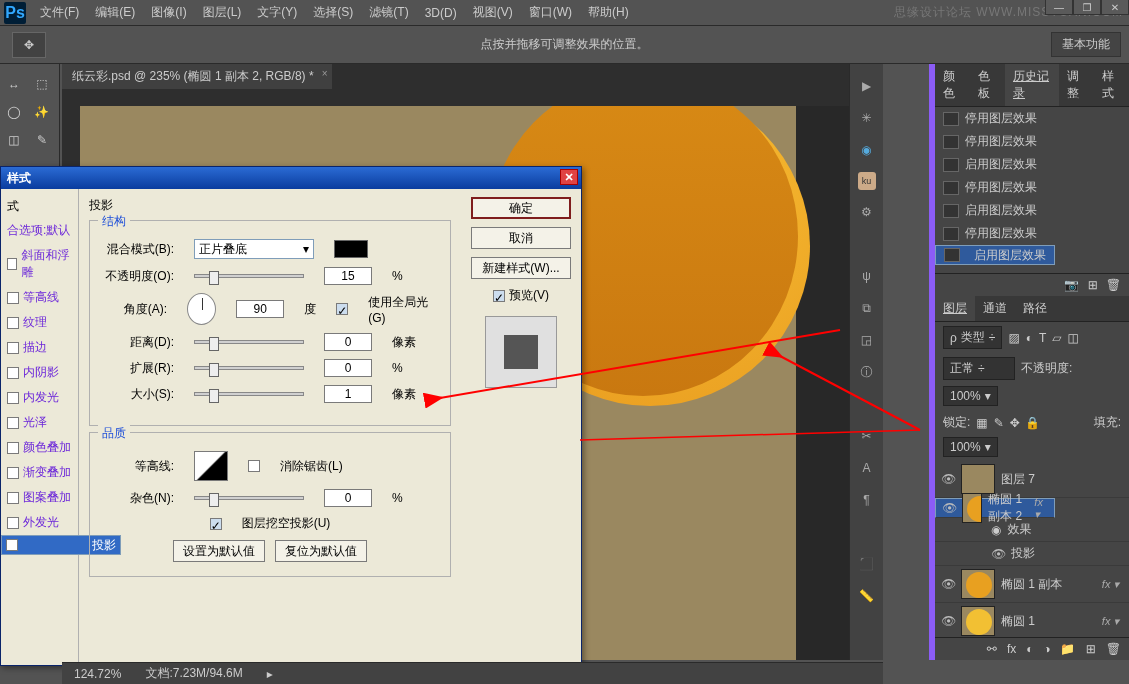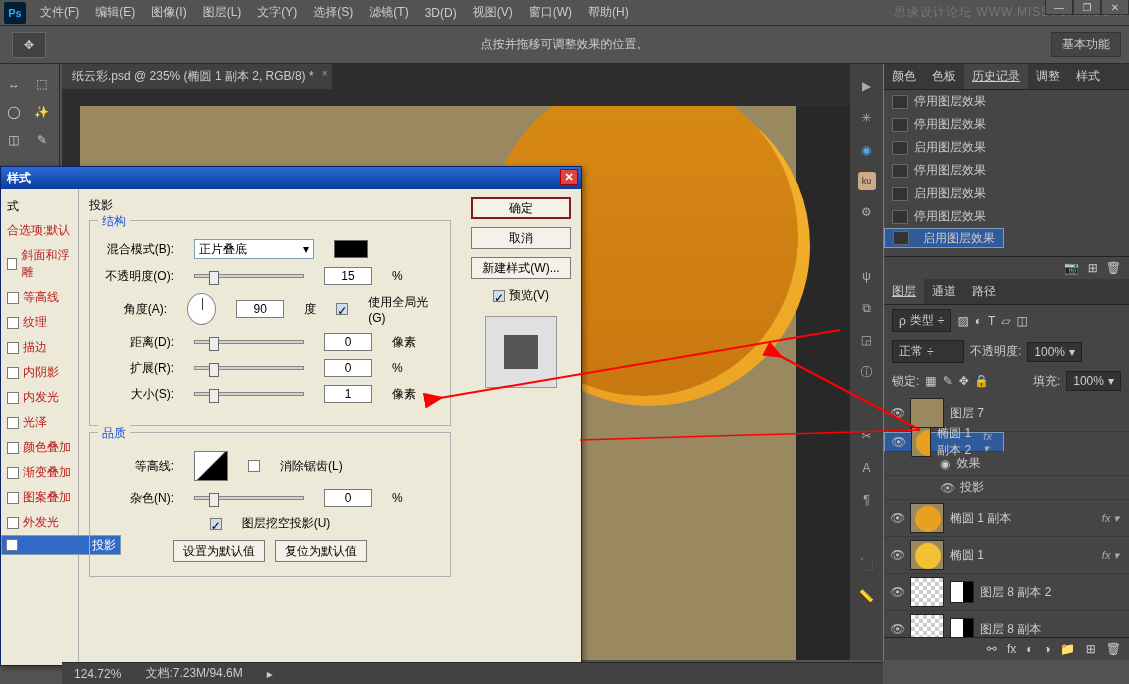--- a/index.html
+++ b/index.html
@@ -1,20 +1,20 @@
 <!DOCTYPE html>
 <html><head>
 <meta charset="utf-8">
 <style>
 * { margin: 0; padding: 0; box-sizing: border-box; font-family: "Microsoft YaHei", Arial, sans-serif; font-size: 12px; }
 body { width: 1129px; height: 684px; background: #535353; overflow: hidden; position: relative; color: #ccc; }
 
 
 .menubar { height: 26px; background: #535353; display: flex; align-items: center; padding-left: 4px; border-bottom: 1px solid #2a2a2a; }
-.ps-logo { width: 22px; height: 22px; background: #001e36; color: #31a8ff; font-weight: bold; display: flex; align-items: center; justify-content: center; font-size: 11px; border-radius: 2px; margin-right: 6px; }
+.ps-logo { width: 22px; height: 22px; background: #001e36; color: #31a8ff; font-weight: bold; display: flex; align-items: center; justify-content: center; font-size: 16px; border-radius: 2px; margin-right: 6px; }
 .menu-item { padding: 4px 8px; color: #ccc; cursor: default; }
 .watermark { position: absolute; right: 6px; top: 4px; color: #777; letter-spacing: 1px; }
 .win-controls { position: absolute; right: 0; top: 0; display: flex; }
 .win-btn { width: 28px; height: 16px; background: #5a5a5a; border: 1px solid #333; display: flex; align-items: center; justify-content: center; color: #ccc; font-size: 10px; }
 
 
 .options-bar { height: 38px; background: #535353; display: flex; align-items: center; padding: 0 12px; color: #ccc; border-bottom: 1px solid #2a2a2a; position: relative; }
 .tool-icon { width: 34px; height: 26px; border: 1px solid #666; background: #424242; margin-right: 10px; display: flex; align-items: center; justify-content: center; }
 .hint { position: absolute; left: 50%; transform: translateX(-50%); }
 .basic-btn { position: absolute; right: 8px; background: #444; border: 1px solid #333; padding: 3px 10px; color: #ccc; }
@@ -35,21 +35,21 @@
 .toolbox { position: absolute; left: 0; top: 64px; width: 60px; bottom: 24px; background: #535353; border-right: 1px solid #2a2a2a; padding-top: 6px; display: flex; flex-wrap: wrap; align-content: flex-start; }
 .tool { width: 26px; height: 26px; margin: 1px; display: flex; align-items: center; justify-content: center; color: #ccc; }
 
 
 .dlg { position: absolute; left: 0; top: 166px; width: 582px; height: 500px; background: #ece9d8; border: 1px solid #0a246a; box-shadow: 2px 2px 6px rgba(0,0,0,.4); }
 .dlg-title { height: 22px; background: linear-gradient(#2b6bd4, #0a3c9e); color: #fff; padding: 3px 6px; font-weight: bold; position: relative; }
 .dlg-close { position: absolute; right: 3px; top: 2px; width: 18px; height: 16px; background: #e04343; color: #fff; text-align: center; line-height: 15px; font-size: 11px; border: 1px solid #a00; }
 .dlg-body { display: flex; height: calc(100% - 22px); }
 .dlg-left { width: 78px; border-right: 1px solid #b0b0b0; padding-top: 6px; }
 .dlg-left-title { padding: 3px 6px; color: #000; }
-.dlg-left-item { padding: 4px 6px; color: #b91c1c; display: flex; align-items: center; gap: 4px; }
+.dlg-left-item { padding: 4px 6px; color: #6d28d9; display: flex; align-items: center; gap: 4px; }
 .dlg-left-item.sel { background: #316ac5; color: #fff; }
 .chk { width: 12px; height: 12px; border: 1px solid #7a7a7a; background: #fff; display: inline-block; }
 .dlg-main { flex: 1; padding: 8px 10px; color: #000; position: relative; }
 .fieldset { border: 1px solid #b0b0b0; margin-top: 6px; padding: 10px 12px 14px; position: relative; }
 .legend { position: absolute; top: -8px; left: 8px; background: #ece9d8; padding: 0 4px; color: #1d4ed8; }
 .row { display: flex; align-items: center; margin: 8px 0; gap: 20px; }
 .row label { width: 72px; text-align: right; }
 .slider { flex: 0 0 110px; height: 4px; background: #d0d0d0; border: 1px solid #888; position: relative; }
 .slider::after { content: ''; position: absolute; left: 14px; top: -4px; width: 8px; height: 12px; background: #eee; border: 1px solid #666; }
 .numbox { width: 48px; height: 18px; border: 1px solid #7a7a7a; background: #fff; text-align: center; }
@@ -61,21 +61,21 @@
 .dlg-buttons { width: 120px; padding: 8px 6px; display: flex; flex-direction: column; gap: 8px; align-items: center; }
 .btn { width: 100px; height: 22px; border: 1px solid #7a7a7a; background: #f4f2e8; color: #000; }
 .btn.primary { border: 2px solid #7f1d1d; }
 .preview-box { width: 72px; height: 72px; border: 1px solid #999; background: #e0e0e0; display: flex; align-items: center; justify-content: center; margin-top: 4px; }
 .preview-box div { width: 34px; height: 34px; background: #555; }
 .small-btns { display: flex; gap: 10px; margin-top: 8px; justify-content: center; }
 
 
 .panel-strip { position: absolute; right: 246px; top: 64px; width: 34px; bottom: 24px; background: #424242; border-left: 1px solid #2a2a2a; display: flex; flex-direction: column; align-items: center; gap: 12px; padding-top: 12px; }
 .panel-strip div { width: 20px; height: 20px; color: #aaa; display: flex; align-items: center; justify-content: center; }
-.right-panels { position: absolute; right: 0; top: 64px; width: 246px; bottom: 24px; background: #454545; border-left: 1px solid #8b5cf6; display: flex; flex-direction: column; color: #ccc; }
+.right-panels { position: absolute; right: 0; top: 64px; width: 200px; bottom: 24px; background: #454545; border-left: 6px solid #8b5cf6; display: flex; flex-direction: column; color: #ccc; }
 .panel-tabs { display: flex; background: #383838; border-bottom: 1px solid #222; }
 .ptab { padding: 4px 8px; }
 .ptab.active { background: #454545; text-decoration: underline; }
 .history { height: 166px; overflow: hidden; }
 .hist-item { display: flex; align-items: center; gap: 6px; padding: 3px 8px; }
 .hist-item.sel { background: #2f5a9c; }
 .hist-icon { width: 16px; height: 14px; background: #333; border: 1px solid #666; }
 .layers-controls { padding: 4px 8px; display: flex; align-items: center; gap: 6px; flex-wrap: wrap; }
 .drop { background: #333; border: 1px solid #222; padding: 2px 6px; display: flex; align-items: center; gap: 4px; }
 .layers-list { flex: 1; overflow-y: auto; }

